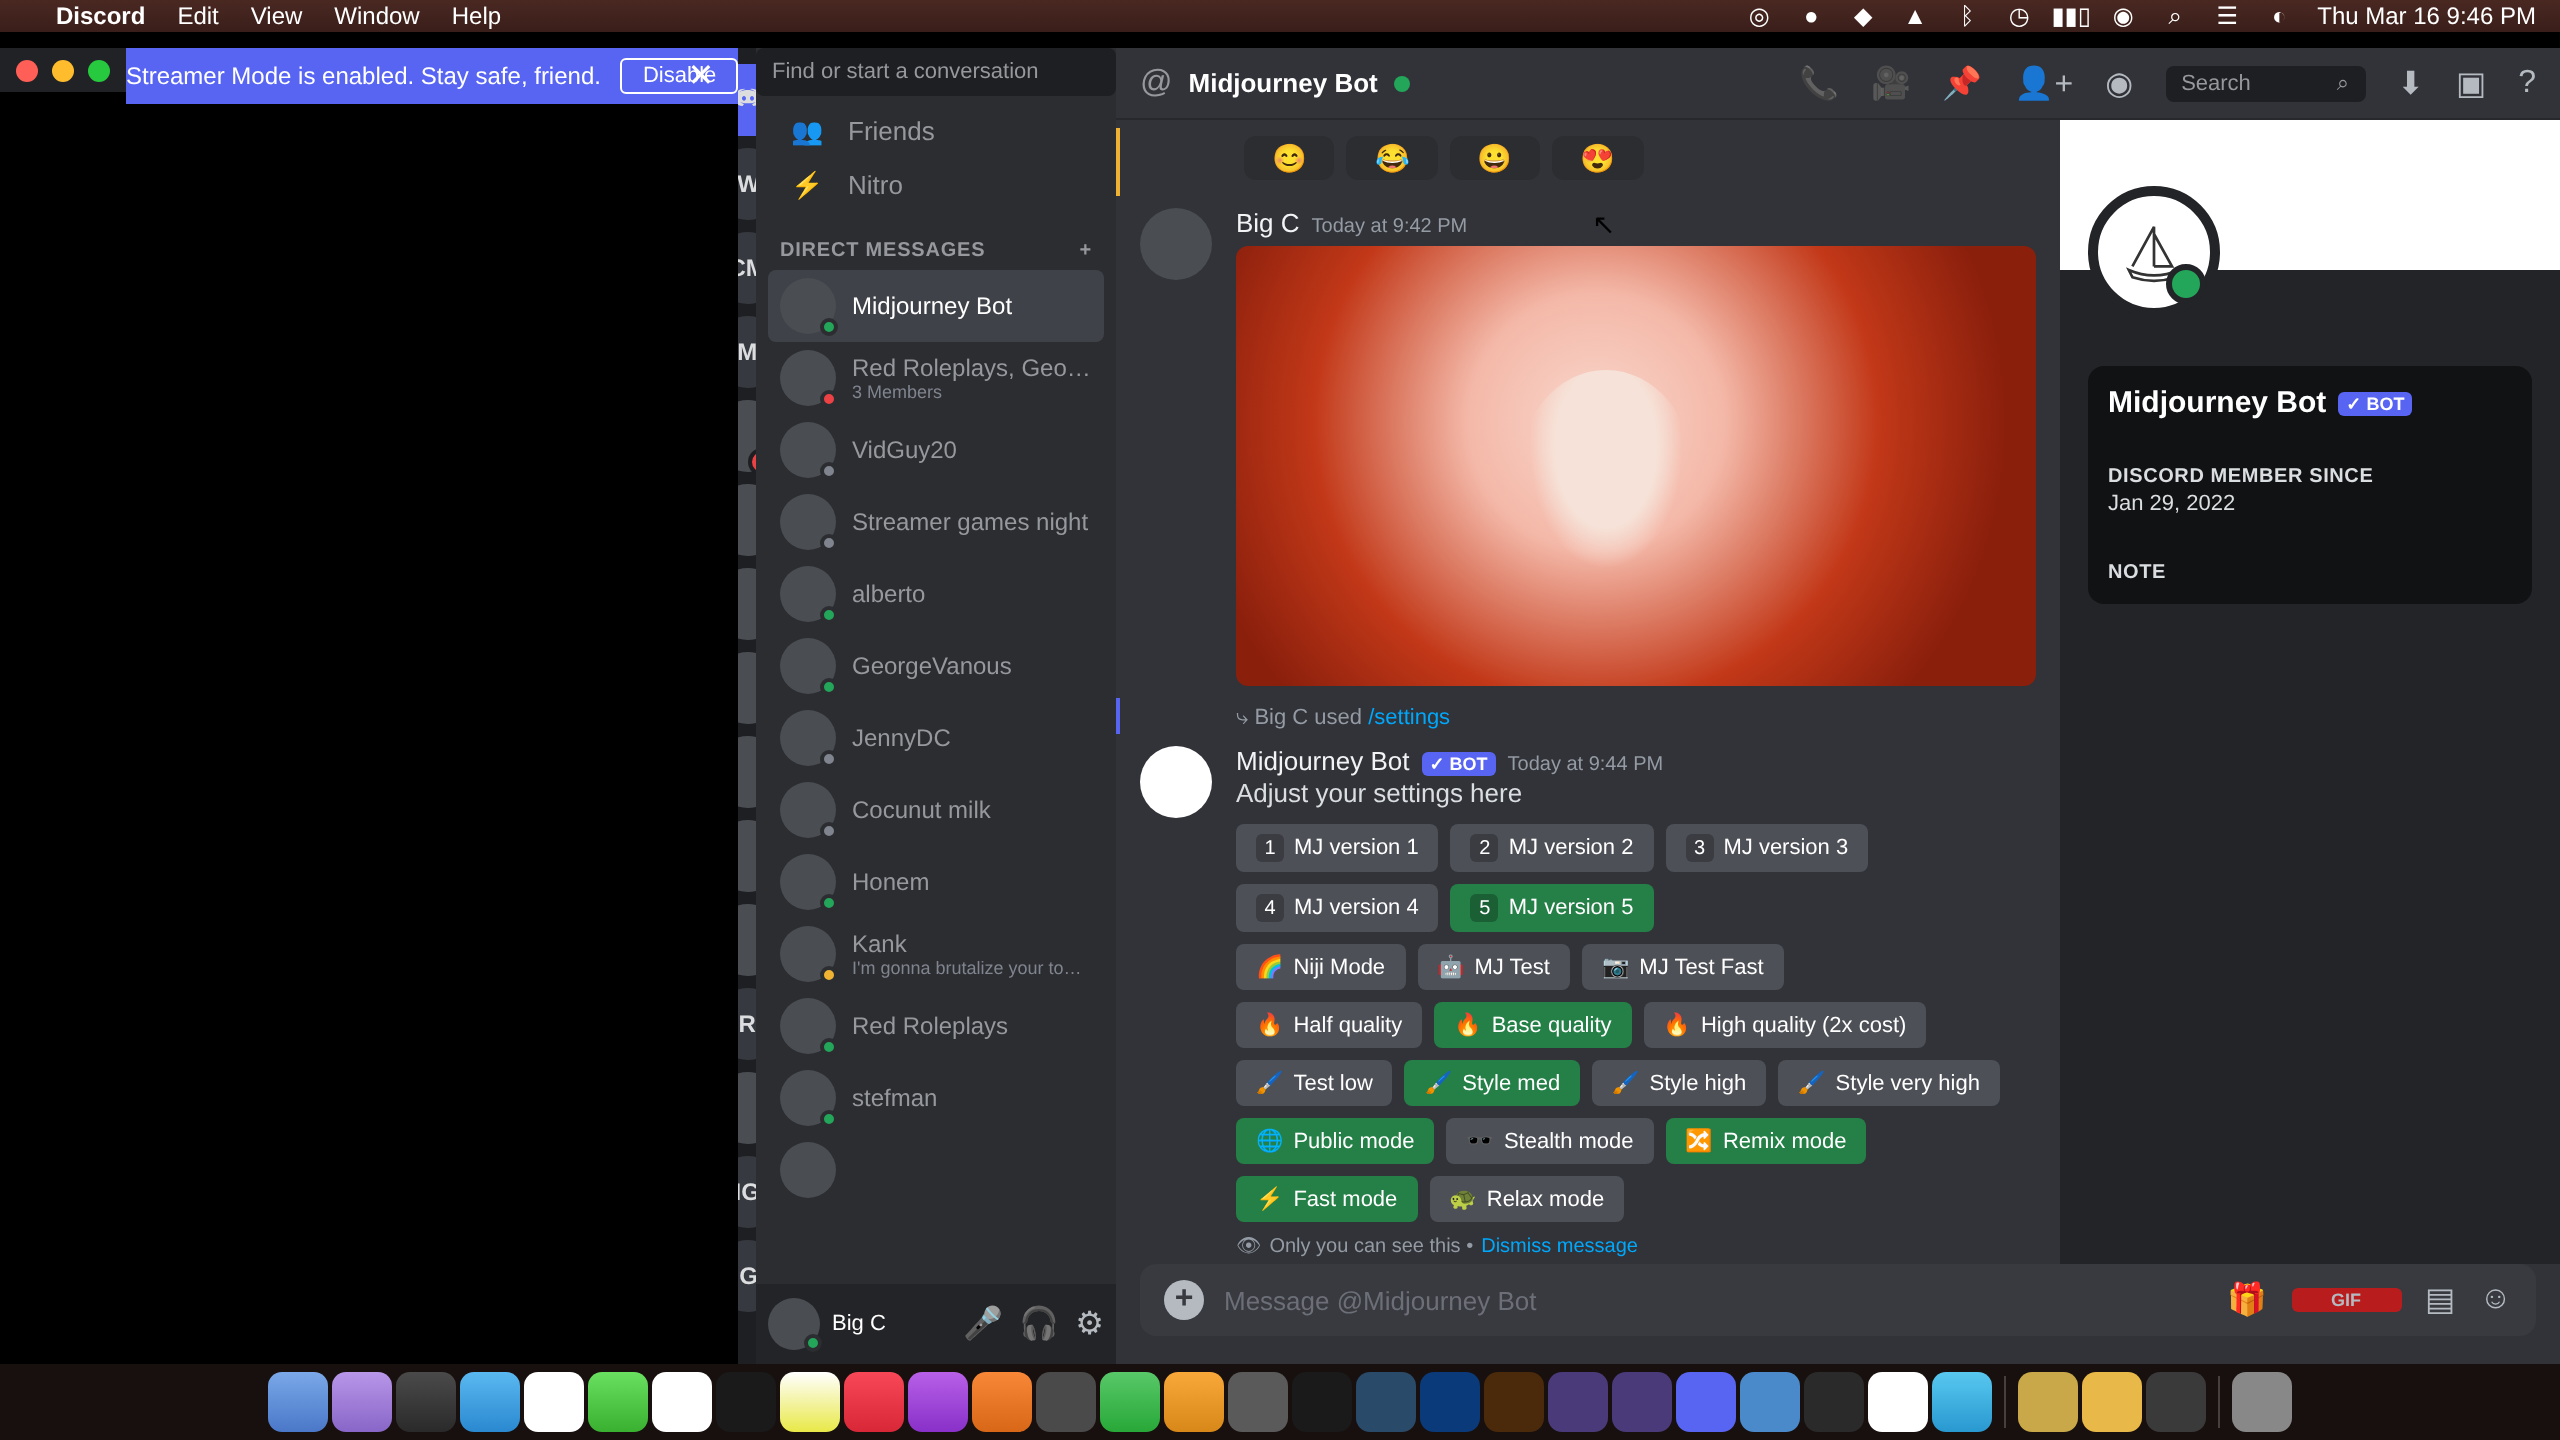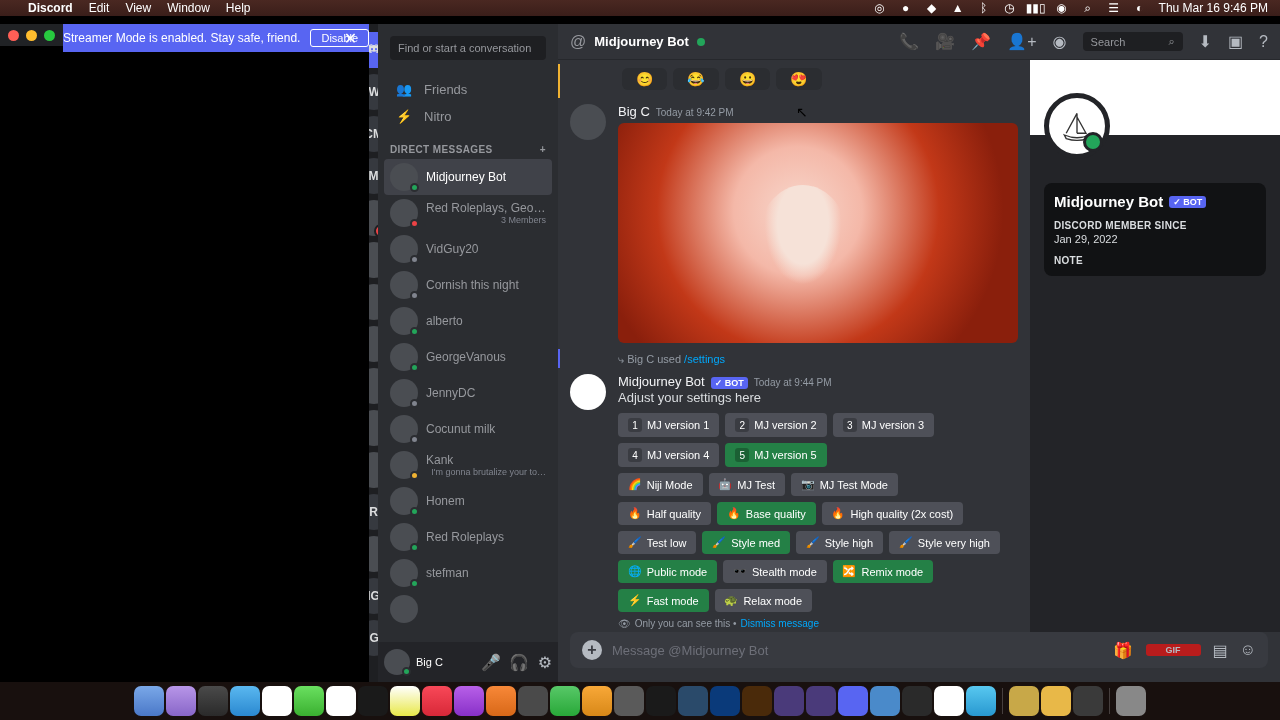--- a/index.html
+++ b/index.html
@@ -31,36 +31,36 @@
 
 
 .server-col { width: 52px; background: #1e1f22; display: flex; flex-direction: column; align-items: center; padding: 8px 0; gap: 6px; overflow: hidden; }
 .server-pill { width: 36px; height: 36px; border-radius: 50%; background: #36393f; color: #dcddde; display: flex; align-items: center; justify-content: center; font-size: 12px; font-weight: 600; cursor: pointer; position: relative; flex-shrink: 0; }
 .server-pill.home { background: #5865f2; border-radius: 14px; }
 .server-pill.img { background: #4a4d52; }
 .server-badge { position: absolute; bottom: -2px; right: -4px; background: #ed4245; color: #fff; font-size: 9px; padding: 0 4px; border-radius: 7px; border: 2px solid #1e1f22; }
 
 
 .dm-sidebar { width: 180px; background: #2b2d31; display: flex; flex-direction: column; color: #96989d; }
-.dm-search { margin: 12px; padding: 6px 8px; background: #1e1f22; border-radius: 4px; font-size: 11px; color: #96989d; }
+.dm-search { margin: 0; padding: 6px 8px; background: #1e1f22; border-radius: 4px; font-size: 11px; color: #96989d; }
 .dm-nav { padding: 4px 8px; }
 .dm-nav-item { display: flex; align-items: center; gap: 10px; padding: 6px 8px; border-radius: 4px; font-size: 13px; cursor: pointer; }
 .dm-nav-item .icon { width: 20px; text-align: center; }
 .dm-header { display: flex; justify-content: space-between; padding: 10px 12px 4px; font-size: 10px; font-weight: 700; letter-spacing: 0.4px; }
 .dm-list { flex: 1; overflow-y: auto; padding: 0 6px; }
 .dm-item { display: flex; align-items: center; gap: 8px; padding: 4px 6px; border-radius: 4px; cursor: pointer; }
 .dm-item.active { background: #404249; color: #fff; }
 .dm-avatar { width: 28px; height: 28px; border-radius: 50%; background: #4a4d52; flex-shrink: 0; position: relative; }
 .dm-avatar .status { position: absolute; bottom: -1px; right: -1px; width: 9px; height: 9px; border-radius: 50%; border: 2px solid #2b2d31; }
 .status.online { background: #23a55a; }
 .status.idle { background: #f0b232; }
 .status.dnd { background: #ed4245; }
 .status.offline { background: #80848e; }
 .dm-name { font-size: 12px; white-space: nowrap; overflow: hidden; text-overflow: ellipsis; }
-.dm-sub { font-size: 9px; color: #80848e; white-space: nowrap; overflow: hidden; text-overflow: ellipsis; text-align: right; }
+.dm-sub { font-size: 9px; color: #80848e; white-space: nowrap; overflow: hidden; text-overflow: ellipsis; }
 .dm-text { overflow: hidden; flex: 1; }
 .user-panel { height: 40px; background: #232428; display: flex; align-items: center; padding: 0 6px; gap: 6px; }
 .user-panel .dm-avatar { width: 26px; height: 26px; }
 .user-panel-name { font-size: 11px; color: #fff; flex: 1; }
 .user-panel-icons { display: flex; gap: 8px; color: #b5bac1; }
 
 
 .chat-area { flex: 1; display: flex; flex-direction: column; background: #313338; }
 .chat-header { height: 36px; border-bottom: 1px solid #26282c; display: flex; align-items: center; padding: 0 12px; gap: 8px; }
 .chat-title { color: #fff; font-size: 13px; font-weight: 600; }
@@ -106,21 +106,21 @@
 .gif-badge { background: #b91c1c; padding: 1px 20px; border-radius: 3px; font-size: 9px; font-weight: 700; }
 
 
 .profile-banner { height: 75px; background: #fff; }
 .profile-body { padding: 48px 14px 14px; position: relative; }
 .profile-avatar { width: 66px; height: 66px; border-radius: 50%; background: #fff; border: 5px solid #232428; position: absolute; top: -42px; left: 14px; display: flex; align-items: center; justify-content: center; }
 .profile-avatar::after { content: ''; position: absolute; bottom: 2px; right: 2px; width: 14px; height: 14px; border-radius: 50%; background: #23a55a; border: 3px solid #232428; }
 .sailboat { width: 36px; height: 36px; }
 .profile-card { background: #111214; border-radius: 8px; padding: 10px; color: #dbdee1; }
 .profile-name { font-size: 15px; font-weight: 700; color: #fff; display: flex; align-items: center; gap: 6px; }
-.profile-section-title { font-size: 10px; font-weight: 700; color: #dbdee1; margin-top: 10px; letter-spacing: 0.3px; }
+.profile-section-title { font-size: 10px; font-weight: 700; color: #dbdee1; margin-top: 23px; letter-spacing: 0.3px; }
 .profile-section-val { font-size: 11px; color: #dbdee1; margin-top: 2px; }
 
 
 .dock { position: absolute; bottom: 0; left: 0; right: 0; height: 38px; display: flex; align-items: center; justify-content: center; gap: 2px; background: rgba(60,40,35,0.4); backdrop-filter: blur(8px); padding: 3px 8px; }
 .dock-item { width: 30px; height: 30px; border-radius: 7px; background: linear-gradient(#5a6cf0, #3f4dc0); flex-shrink: 0; }
 .dock-sep { width: 1px; height: 26px; background: rgba(255,255,255,0.2); margin: 0 4px; }
 
 .icon-svg { width: 16px; height: 16px; fill: currentColor; }
 .cursor { position: absolute; left: 796px; top: 104px; font-size: 14px; color: #000; pointer-events: none; z-index: 999; }
 </style>
@@ -232,21 +232,21 @@
             </div>
             <div class="dm-text">
               <div class="dm-name">VidGuy20</div>
             </div>
           </div>
           <div class="dm-item">
             <div class="dm-avatar">
               <div class="status offline"></div>
             </div>
             <div class="dm-text">
-              <div class="dm-name">Cornish this night</div>
+              <div class="dm-name">Streamer games night</div>
             </div>
           </div>
           <div class="dm-item">
             <div class="dm-avatar">
               <div class="status online"></div>
             </div>
             <div class="dm-text">
               <div class="dm-name">alberto</div>
             </div>
           </div>
@@ -265,37 +265,37 @@
             <div class="dm-text">
               <div class="dm-name">JennyDC</div>
             </div>
           </div>
           <div class="dm-item">
             <div class="dm-avatar">
               <div class="status offline"></div>
             </div>
             <div class="dm-text">
               <div class="dm-name">Cocunut milk</div>
+            </div>
+          </div>
+          <div class="dm-item">
+            <div class="dm-avatar">
+              <div class="status online"></div>
+            </div>
+            <div class="dm-text">
+              <div class="dm-name">Honem</div>
             </div>
           </div>
           <div class="dm-item">
             <div class="dm-avatar">
               <div class="status idle"></div>
             </div>
             <div class="dm-text">
               <div class="dm-name">Kank</div>
               <div class="dm-sub">I'm gonna brutalize your to…</div>
-            </div>
-          </div>
-          <div class="dm-item">
-            <div class="dm-avatar">
-              <div class="status online"></div>
-            </div>
-            <div class="dm-text">
-              <div class="dm-name">Honem</div>
             </div>
           </div>
           <div class="dm-item">
             <div class="dm-avatar">
               <div class="status online"></div>
             </div>
             <div class="dm-text">
               <div class="dm-name">Red Roleplays</div>
             </div>
           </div>
@@ -405,21 +405,21 @@
                     <button class="mj-btn">
                       <span>🌈</span>
                       <span>Niji Mode</span>
                     </button>
                     <button class="mj-btn">
                       <span>🤖</span>
                       <span>MJ Test</span>
                     </button>
                     <button class="mj-btn">
                       <span>📷</span>
-                      <span>MJ Test Mode</span>
+                      <span>MJ Test Fast</span>
                     </button>
                   </div>
                 <div class="btn-row" id="row3">
                     <button class="mj-btn">
                       <span>🔥</span>
                       <span>Half quality</span>
                     </button>
                     <button class="mj-btn green">
                       <span>🔥</span>
                       <span>Base quality</span>

